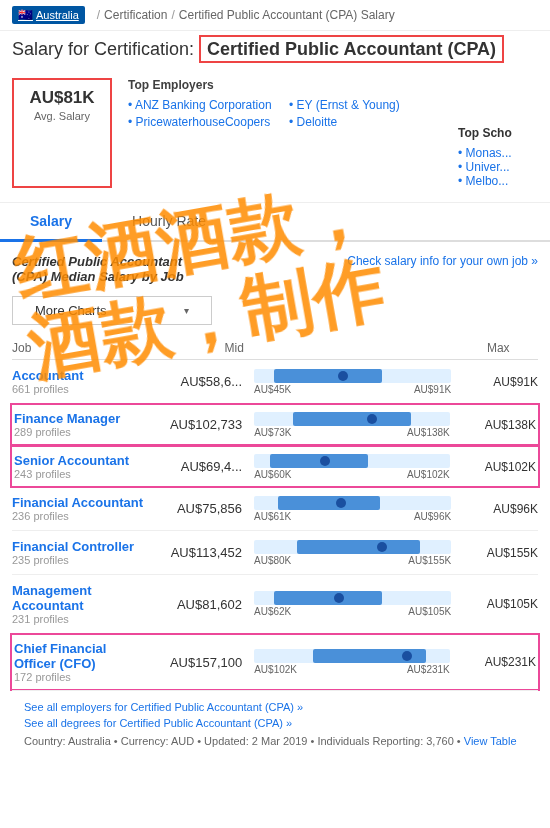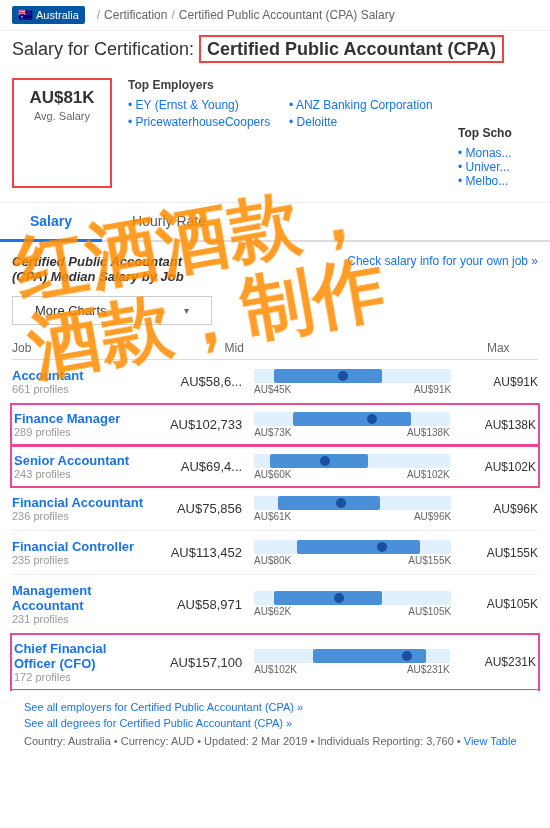--- a/index.html
+++ b/index.html
@@ -1,20 +1,20 @@
 <!DOCTYPE html>
 <html><head>
   <meta charset="utf-8">
   <style>
     * { box-sizing: border-box; margin: 0; padding: 0; }
     body { font-family: Arial, sans-serif; font-size: 13px; color: #333; background: #fff; width: 550px; overflow-x: hidden; }
 
     
     .breadcrumb { display: flex; align-items: center; padding: 6px 12px; background: #fff; border-bottom: 1px solid #eee; font-size: 12px; }
-    .breadcrumb-flag { background: #0056A2; color: #fff; padding: 2px 6px; border-radius: 2px; font-size: 11px; margin-right: 8px; display: flex; align-items: center; gap: 3px; }
+    .breadcrumb-flag { background: #0056A2; color: #fff; padding: 2px 6px; border-radius: 2px; font-size: 11px; margin-right: 8px; display: flex; align-items: center; gap: 3px; text-decoration: underline; }
     .breadcrumb-flag::before { content: '🇦🇺'; font-size: 12px; }
     .breadcrumb-sep { color: #999; margin: 0 4px; }
     .breadcrumb-item { color: #666; }
 
     
     .page-title-bar { padding: 8px 12px; background: #fff; }
     .page-title { font-size: 18px; font-weight: normal; color: #333; }
     .page-title span { color: #333; font-weight: bold; border: 2px solid #e55; padding: 1px 4px; }
 
     
@@ -99,22 +99,22 @@
 
 <div class="info-section">
   <div class="avg-salary-box">
     <div class="avg-salary-value">AU$81K</div>
     <div class="avg-salary-label">Avg. Salary</div>
   </div>
 
   <div class="employers-section">
     <div class="employers-title">Top Employers</div>
     <div class="employers-list">
+      <a class="employer-link">ANZ Banking Corporation</a>
       <a class="employer-link">EY (Ernst &amp; Young)</a>
-      <a class="employer-link">ANZ Banking Corporation</a>
       <a class="employer-link">PricewaterhouseCoopers</a>
       <a class="employer-link">Deloitte</a>
     </div>
   </div>
 
   <div class="schools-section">
     <div class="schools-title">Top Scho</div>
     <div class="school-item">Monas...</div>
     <div class="school-item">Univer...</div>
     <div class="school-item">Melbo...</div>
@@ -235,21 +235,21 @@
           <span>AU$155K</span>
         </div>
       </div>
       <div class="max-salary">AU$155K</div>
     </div>
       <div class="table-row">
       <div class="col-job">
         <div class="job-name">Management Accountant</div>
         <div class="job-profiles">231 profiles</div>
       </div>
-      <div class="col-mid mid-salary">AU$58,971</div>
+      <div class="col-mid mid-salary">AU$81,602</div>
       <div class="bar-container">
         <div class="bar-wrap">
           <div class="bar-fill" style="left:10%;width:55%;"></div>
           <div class="bar-dot" style="left:43%;"></div>
         </div>
         <div class="range-labels">
           <span>AU$62K</span>
           <span>AU$105K</span>
         </div>
       </div>

